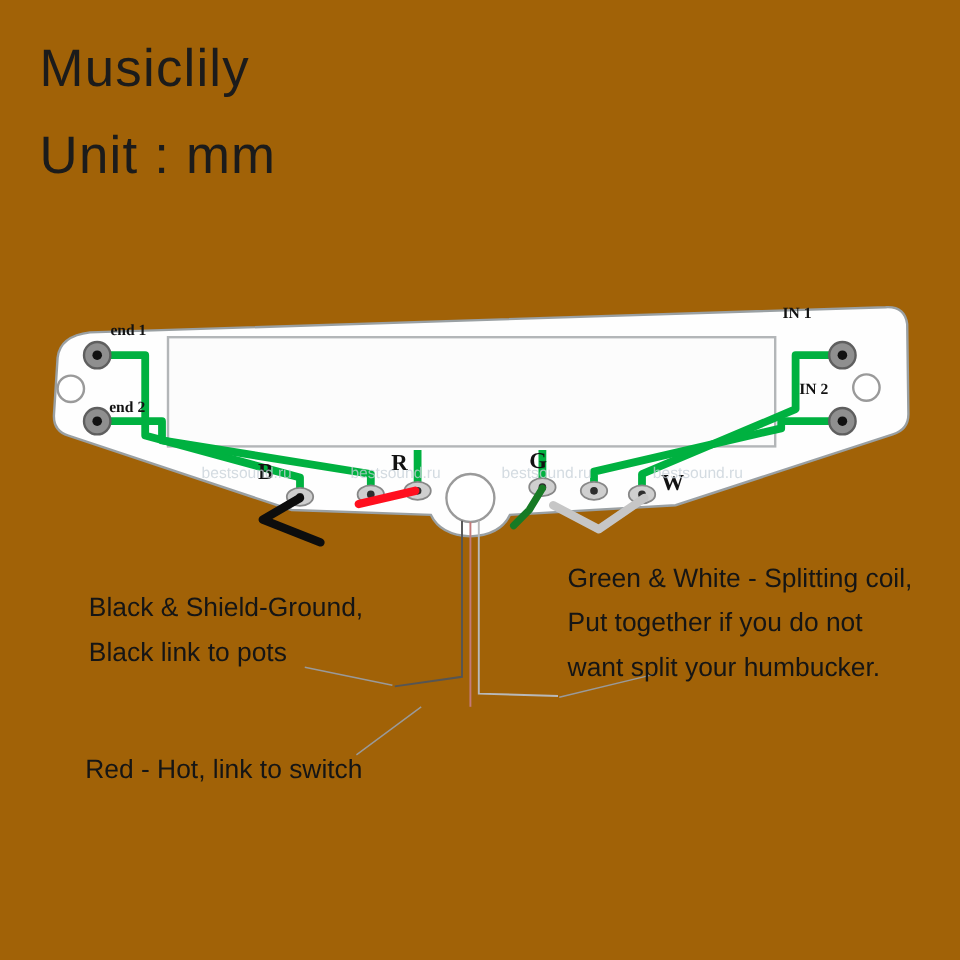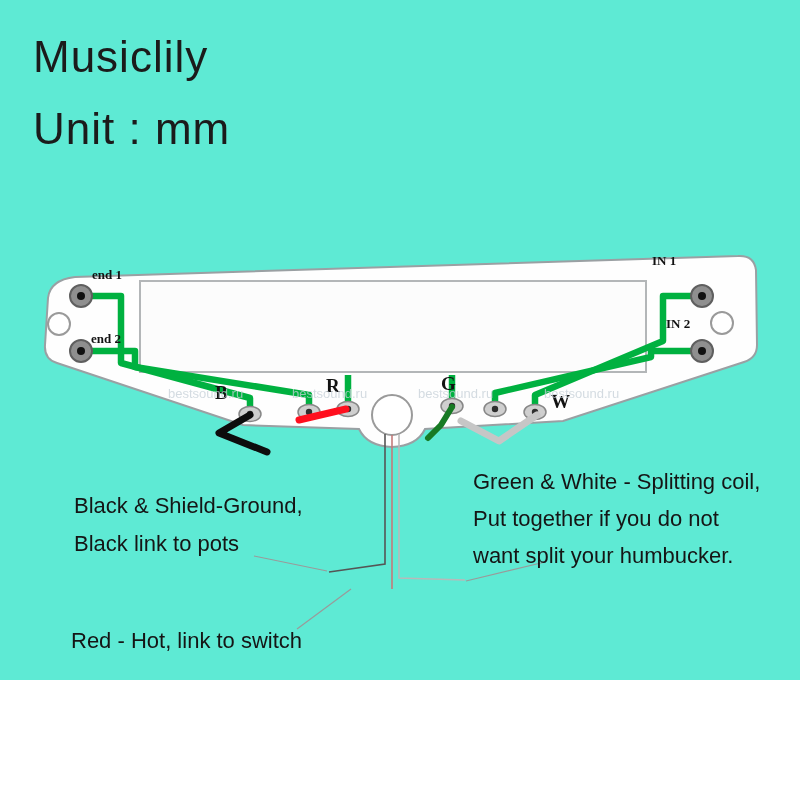--- a/index.html
+++ b/index.html
@@ -1,16 +1,16 @@
 <!DOCTYPE html>
 <html><head>
 <meta charset="utf-8">
 <style>
   html,body{margin:0;padding:0;background:#ffffff;}
-  .page{width:800px;height:680px;position:relative;background:#5eead4;overflow:hidden;
+  .page{width:800px;height:800px;position:relative;background:#a16207;overflow:hidden;
         font-family:"Liberation Sans",sans-serif;}
   svg{position:absolute;left:0;top:0;}
   text{user-select:none;}
   .title{font-size:44px;fill:#1b1b1b;font-family:"Liberation Sans",sans-serif;letter-spacing:1px;}
   .pcb-label{font-family:"Liberation Serif",serif;font-weight:bold;fill:#121212;}
   .small-label{font-size:13px;}
   .lug-label{font-size:19px;}
   .annot{font-size:22px;fill:#151515;font-family:"Liberation Sans",sans-serif;}
   .watermark{font-size:13px;fill:#c6d0d8;opacity:.75;font-family:"Liberation Sans",sans-serif;}
 </style>

